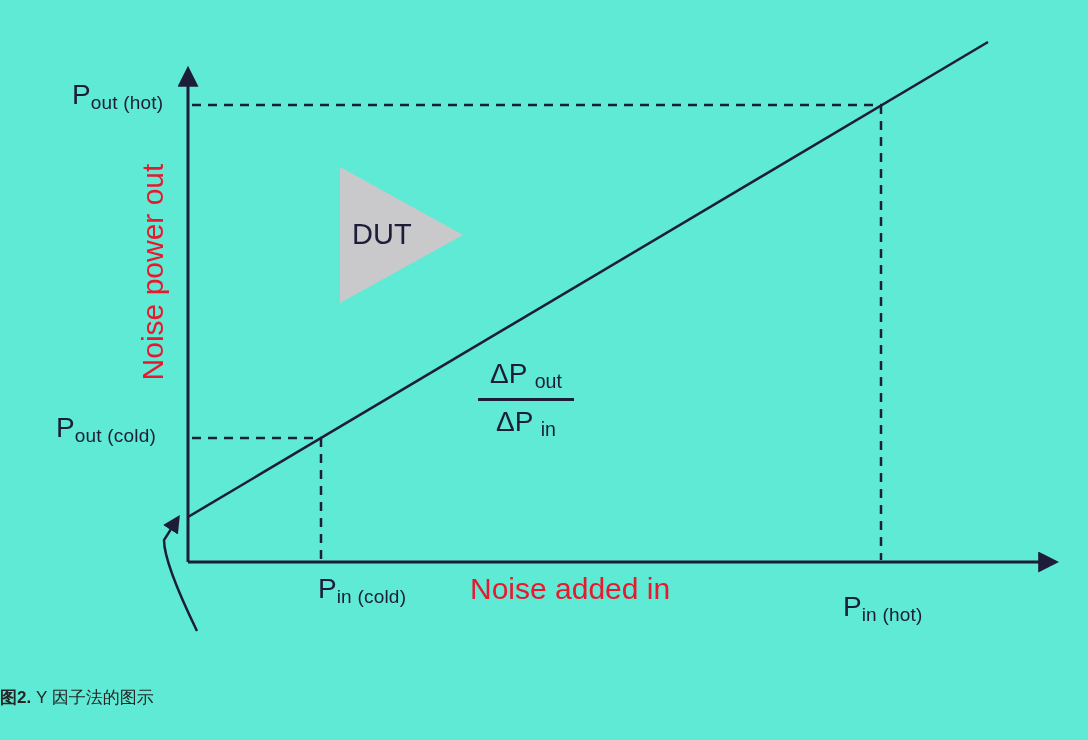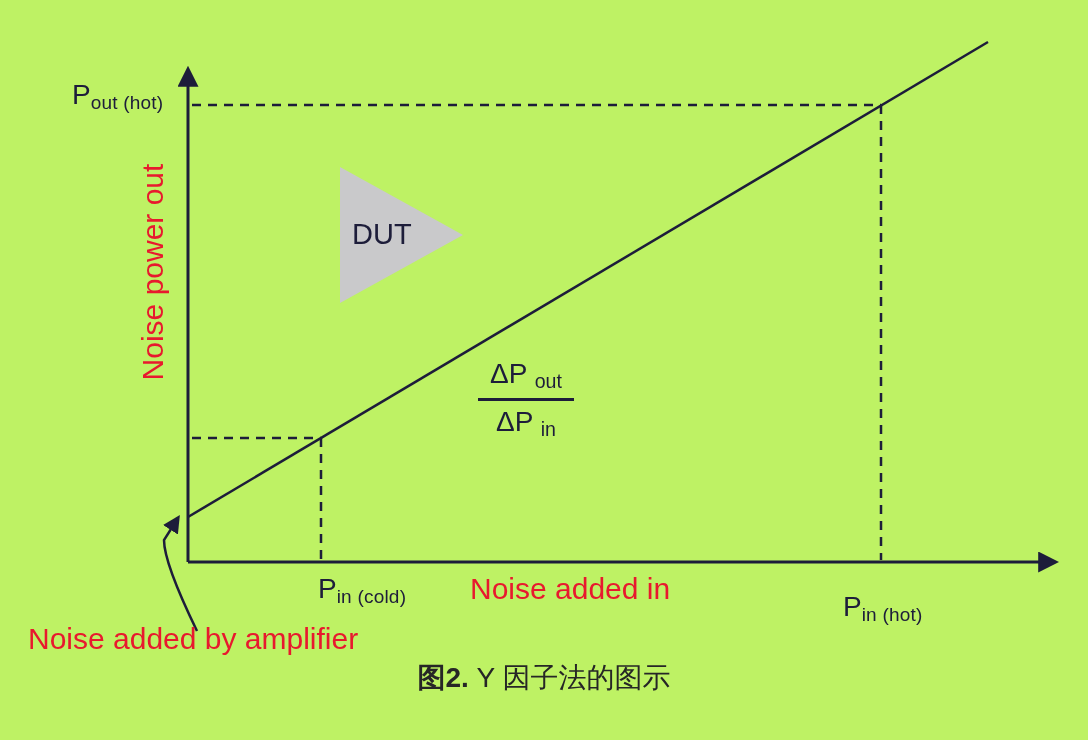--- a/index.html
+++ b/index.html
@@ -8,21 +8,21 @@
     --triangle: #c9c9cb;
     --caption: #262626;
   }
   * { box-sizing: border-box; }
   html, body { margin: 0; padding: 0; background: #ffffff; }
   body { font-family: "Liberation Sans", sans-serif; }
   .stage {
     position: relative;
     width: 1088px;
     height: 740px;
-    background: #bef264;
+    background: #5eead4;
     overflow: hidden;
   }
   svg.layer { position: absolute; left: 0; top: 0; width: 1088px; height: 740px; }
 
   .lbl {
     position: absolute;
     color: var(--ink, #1d1d3a);
     font-size: 28px;
     white-space: nowrap;
     line-height: 1.1;
@@ -75,24 +75,23 @@
   .formula .result { font-size: 29px; white-space: nowrap; }
   .annotation-text {
     position: absolute;
     left: 28px;
     top: 622px;
     font-size: 30px;
   }
   .caption {
     position: absolute;
     left: 0;
-    top: 659px;
+    top: 686px;
     width: 100%;
-    text-align: center;
-    font-size: 28px;
+    font-size: 17px;
     color: var(--caption, #262626);
   }
   .caption .fig { font-weight: bold; }
 </style>
 </head>
 <body>
 
 <div class="stage">
 
   <svg class="layer" viewBox="0 0 1088 740">
@@ -115,20 +114,23 @@
     <line x1="188" y1="562" x2="188" y2="70" style="stroke:var(--ink,#1d1d3a)" stroke-width="3" marker-end="url(#arrowhead)"></line>
     <line x1="188" y1="562" x2="1055" y2="562" style="stroke:var(--ink,#1d1d3a)" stroke-width="3" marker-end="url(#arrowhead)"></line>
 
     <path d="M197,631 C180,596 164,560 164,540 L178,518" fill="none" style="stroke:var(--ink,#1d1d3a)" stroke-width="2.5" marker-end="url(#arrowhead)"></path>
   </svg>
 
   <div class="lbl" style="left:72px; top:80px;">
     <span>P</span><sub>out (hot)</sub>
   </div>
 
+  <div class="lbl" style="left:56px; top:413px;">
+    <span>P</span><sub>out (cold)</sub>
+  </div>
 
   <div class="lbl" style="left:283px; top:574px;margin-left:35px;">
     <span>P</span><sub>in (cold)</sub>
   </div>
 
   <div class="lbl" style="left:843px; top:592px;">
     <span>P</span><sub>in (hot)</sub>
   </div>
 
   <div class="lbl red y-axis-label">Noise power out</div>
@@ -138,19 +140,18 @@
   <div class="dut-text">DUT</div>
 
   <div class="formula">
     <span class="frac">
       <span class="num"><span>ΔP</span> <sub>out</sub></span>
       <span class="bar"></span>
       <span class="den"><span>ΔP</span> <sub>in</sub></span>
     </span>
   </div>
 
-  <div class="lbl red annotation-text">Noise added by amplifier</div>
 
   <div class="caption">
     <span class="fig">图2.</span><span> Y 因子法的图示</span>
   </div>
 
 </div>
 
 </body></html>

